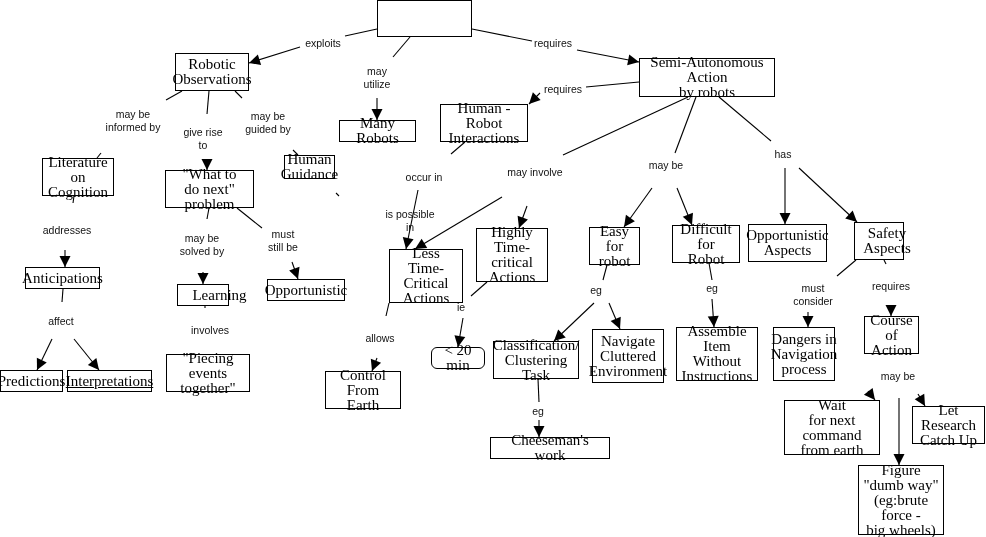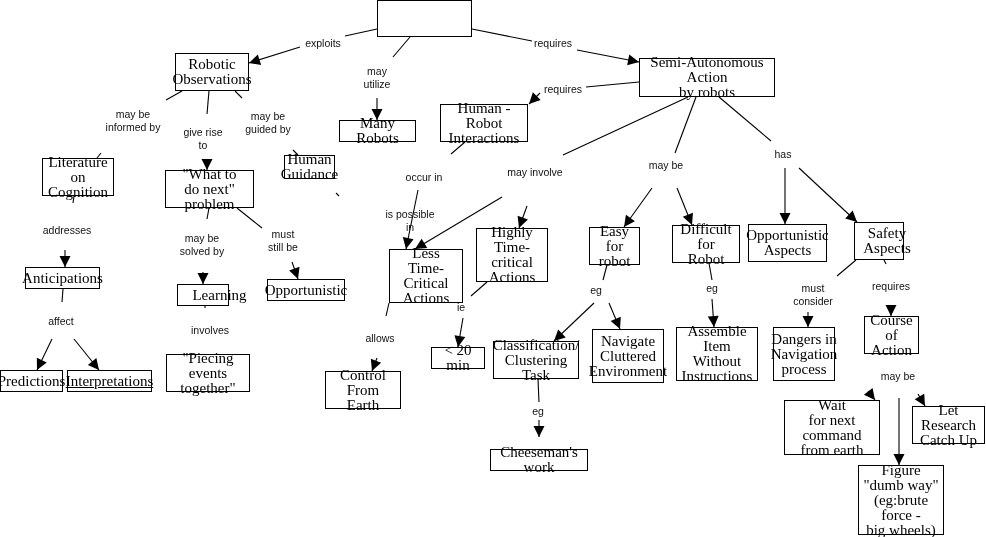--- a/index.html
+++ b/index.html
@@ -130,35 +130,35 @@
   <div class="node" style="left:748px;top:224px;width:79px;height:38px;">Opportunistic
 Aspects</div>
   <div class="node" style="left:854px;top:222px;width:50px;height:38px;padding-left:19px;">Safety
 Aspects</div>
   <div class="node" style="left:0px;top:370px;width:63px;height:22px;">Predictions</div>
   <div class="node" style="left:67px;top:370px;width:85px;height:22px;text-decoration:underline;">Interpretations</div>
   <div class="node" style="left:166px;top:354px;width:84px;height:38px;">"Piecing events
 together"</div>
   <div class="node" style="left:325px;top:371px;width:76px;height:38px;">Control From
 Earth</div>
-  <div class="node" style="left:431px;top:347px;width:54px;height:22px;">&lt; 20 min</div>
+  <div class="node" style="left:431px;top:347px;width:54px;height:22px;border-radius:6px;">&lt; 20 min</div>
   <div class="node" style="left:493px;top:341px;width:86px;height:38px;">Classification/
 Clustering Task</div>
   <div class="node" style="left:592px;top:329px;width:72px;height:54px;">Navigate
 Cluttered
 Environment</div>
   <div class="node" style="left:676px;top:327px;width:82px;height:54px;">Assemble Item
 Without
 Instructions</div>
   <div class="node" style="left:773px;top:327px;width:62px;height:54px;">Dangers in
 Navigation
 process</div>
   <div class="node" style="left:864px;top:316px;width:55px;height:38px;">Course of
 Action</div>
-  <div class="node" style="left:490px;top:437px;width:98px;height:22px;margin-top:12px;">Cheeseman's work</div>
+  <div class="node" style="left:490px;top:437px;width:120px;height:22px;">Cheeseman's work</div>
   <div class="node" style="left:784px;top:400px;width:96px;height:55px;">Wait
 for next command
 from earth</div>
   <div class="node" style="left:912px;top:406px;width:73px;height:38px;">Let Research
 Catch Up</div>
   <div class="node" style="left:858px;top:465px;width:86px;height:70px;">Figure
 "dumb way"
 (eg:brute force -
 big wheels)</div>
 

